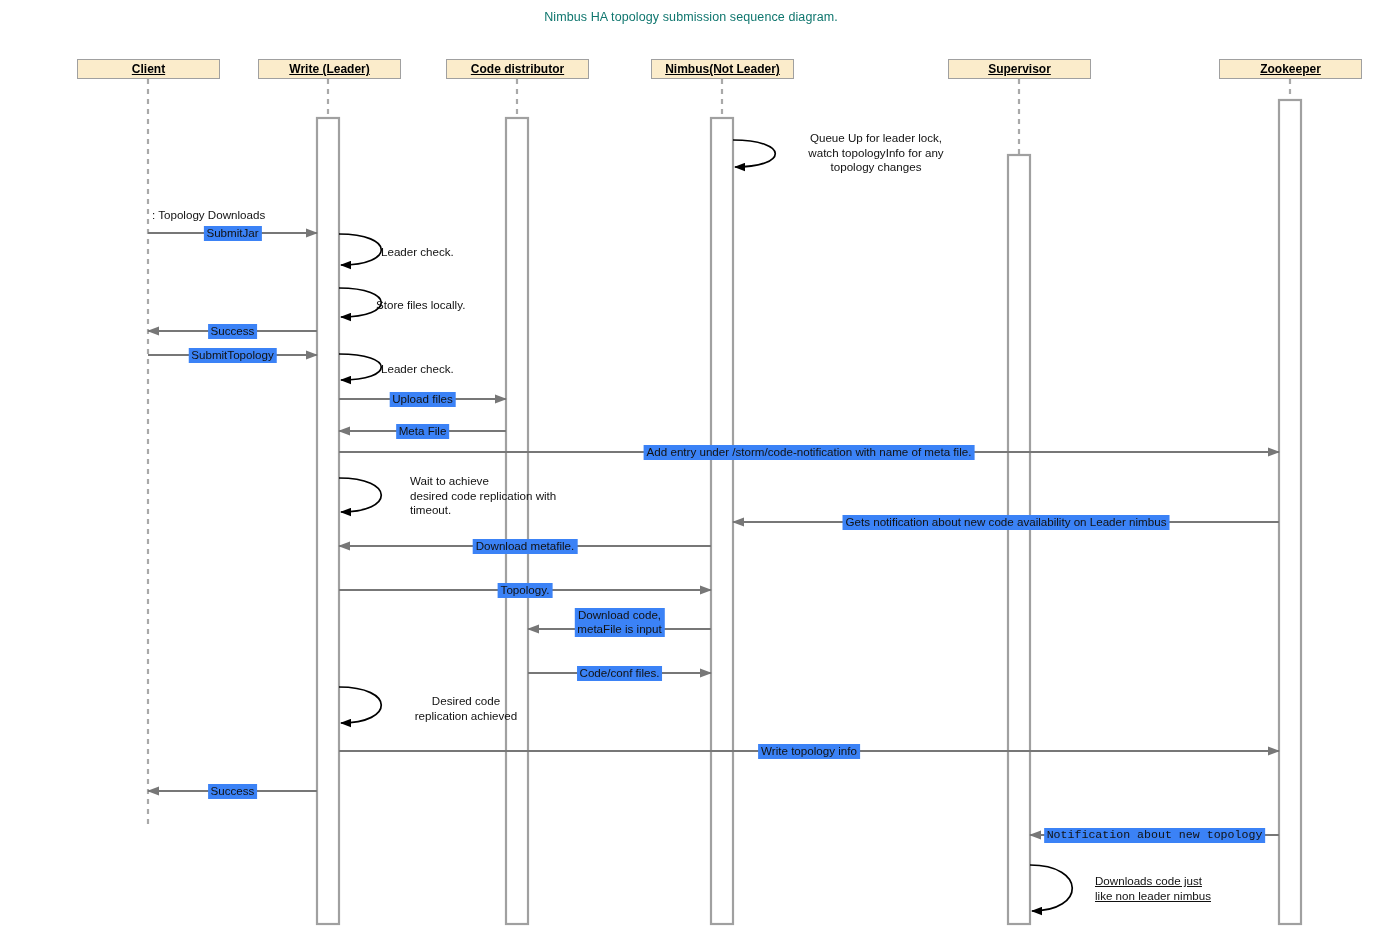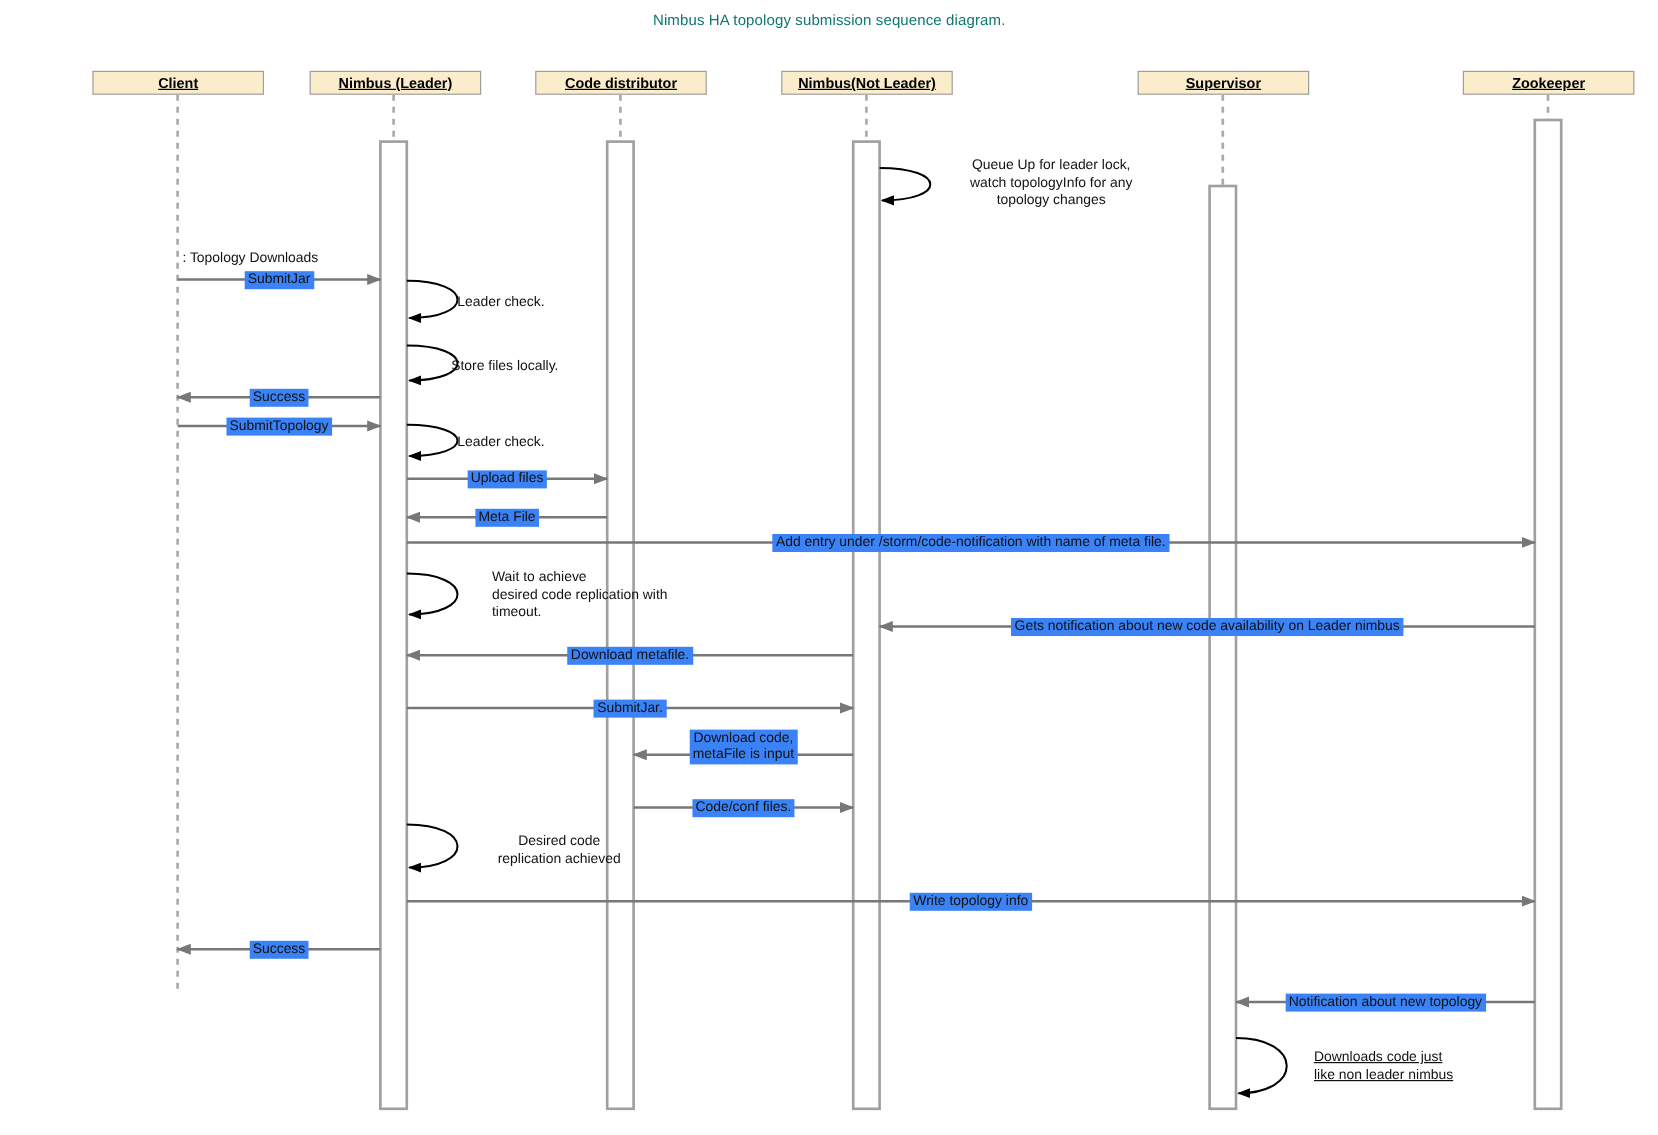--- a/index.html
+++ b/index.html
@@ -105,40 +105,40 @@
   <div id="overlay">
       <div class="mlabel lft" style="left: 152px; top: 208px;">: Topology Downloads</div>
       <div class="mlabel ctr bg" style="left: 232.5px; top: 226px; text-align: center;">SubmitJar</div>
       <div class="mlabel ctr bg" style="left: 232.5px; top: 324px; text-align: center;">Success</div>
       <div class="mlabel ctr bg" style="left: 232.5px; top: 348px; text-align: center;">SubmitTopology</div>
       <div class="mlabel ctr bg" style="left: 422.5px; top: 392px; text-align: center;">Upload files</div>
       <div class="mlabel ctr bg" style="left: 422.5px; top: 424px; text-align: center;">Meta File</div>
       <div class="mlabel ctr bg" style="left: 809px; top: 445px; text-align: center;">Add entry under /storm/code-notification with name of meta file.</div>
       <div class="mlabel ctr bg" style="left: 1006px; top: 515px; text-align: center;">Gets notification about new code availability on Leader nimbus</div>
       <div class="mlabel ctr bg" style="left: 525px; top: 539px; text-align: center;">Download metafile.</div>
-      <div class="mlabel ctr bg" style="left: 525px; top: 583px; text-align: center;">SubmitJar.</div>
+      <div class="mlabel ctr bg" style="left: 525px; top: 583px; text-align: center;">Topology.</div>
       <div class="mlabel ctr bg" style="left: 619.5px; top: 607.5px; text-align: center;">Download code,
 metaFile is input</div>
       <div class="mlabel ctr bg" style="left: 619.5px; top: 666px; text-align: center;">Code/conf files.</div>
       <div class="mlabel ctr bg" style="left: 809px; top: 744px; text-align: center;">Write topology info</div>
       <div class="mlabel ctr bg" style="left: 232.5px; top: 784px; text-align: center;">Success</div>
-      <div class="mlabel ctr bg" style="left: 1154.5px; top: 828px; text-align: center;">Notification about new topology</div>
+      <div class="mlabel ctr bg" style="left: 1154.5px; top: 828px; text-align: center; font-family: Liberation Mono, monospace;">Notification about new topology</div>
       <div class="mlabel ctr" style="left: 876px; top: 131px; text-align: center;">Queue Up for leader lock,
 watch topologyInfo for any
 topology changes</div>
       <div class="mlabel lft" style="left: 381px; top: 245px; text-align: left;">Leader check.</div>
       <div class="mlabel lft" style="left: 376px; top: 298px; text-align: left;">Store files locally.</div>
       <div class="mlabel lft" style="left: 381px; top: 362px; text-align: left;">Leader check.</div>
       <div class="mlabel lft" style="left: 410px; top: 474px; text-align: left;">Wait to achieve
 desired code replication with
 timeout.</div>
       <div class="mlabel ctr" style="left: 466px; top: 694px; text-align: center;">Desired code
 replication achieved</div>
       <div class="mlabel ctr" style="left: 1153px; top: 874px; text-align: left; text-decoration: underline;">Downloads code just
 like non leader nimbus</div>
     </div>
 <div class="plabel" style="left: 77px; top: 59px; width: 143px;"><span>Client</span></div>
-    <div class="plabel" style="left: 258px; top: 59px; width: 143px;"><span>Nimbus (Leader)</span></div>
+    <div class="plabel" style="left: 258px; top: 59px; width: 143px;"><span>Write (Leader)</span></div>
     <div class="plabel" style="left: 446px; top: 59px; width: 143px;"><span>Code distributor</span></div>
     <div class="plabel" style="left: 651px; top: 59px; width: 143px;"><span>Nimbus(Not Leader)</span></div>
     <div class="plabel" style="left: 948px; top: 59px; width: 143px;"><span>Supervisor</span></div>
     <div class="plabel" style="left: 1219px; top: 59px; width: 143px;"><span>Zookeeper</span></div>
   </div>
 
 </body></html>

